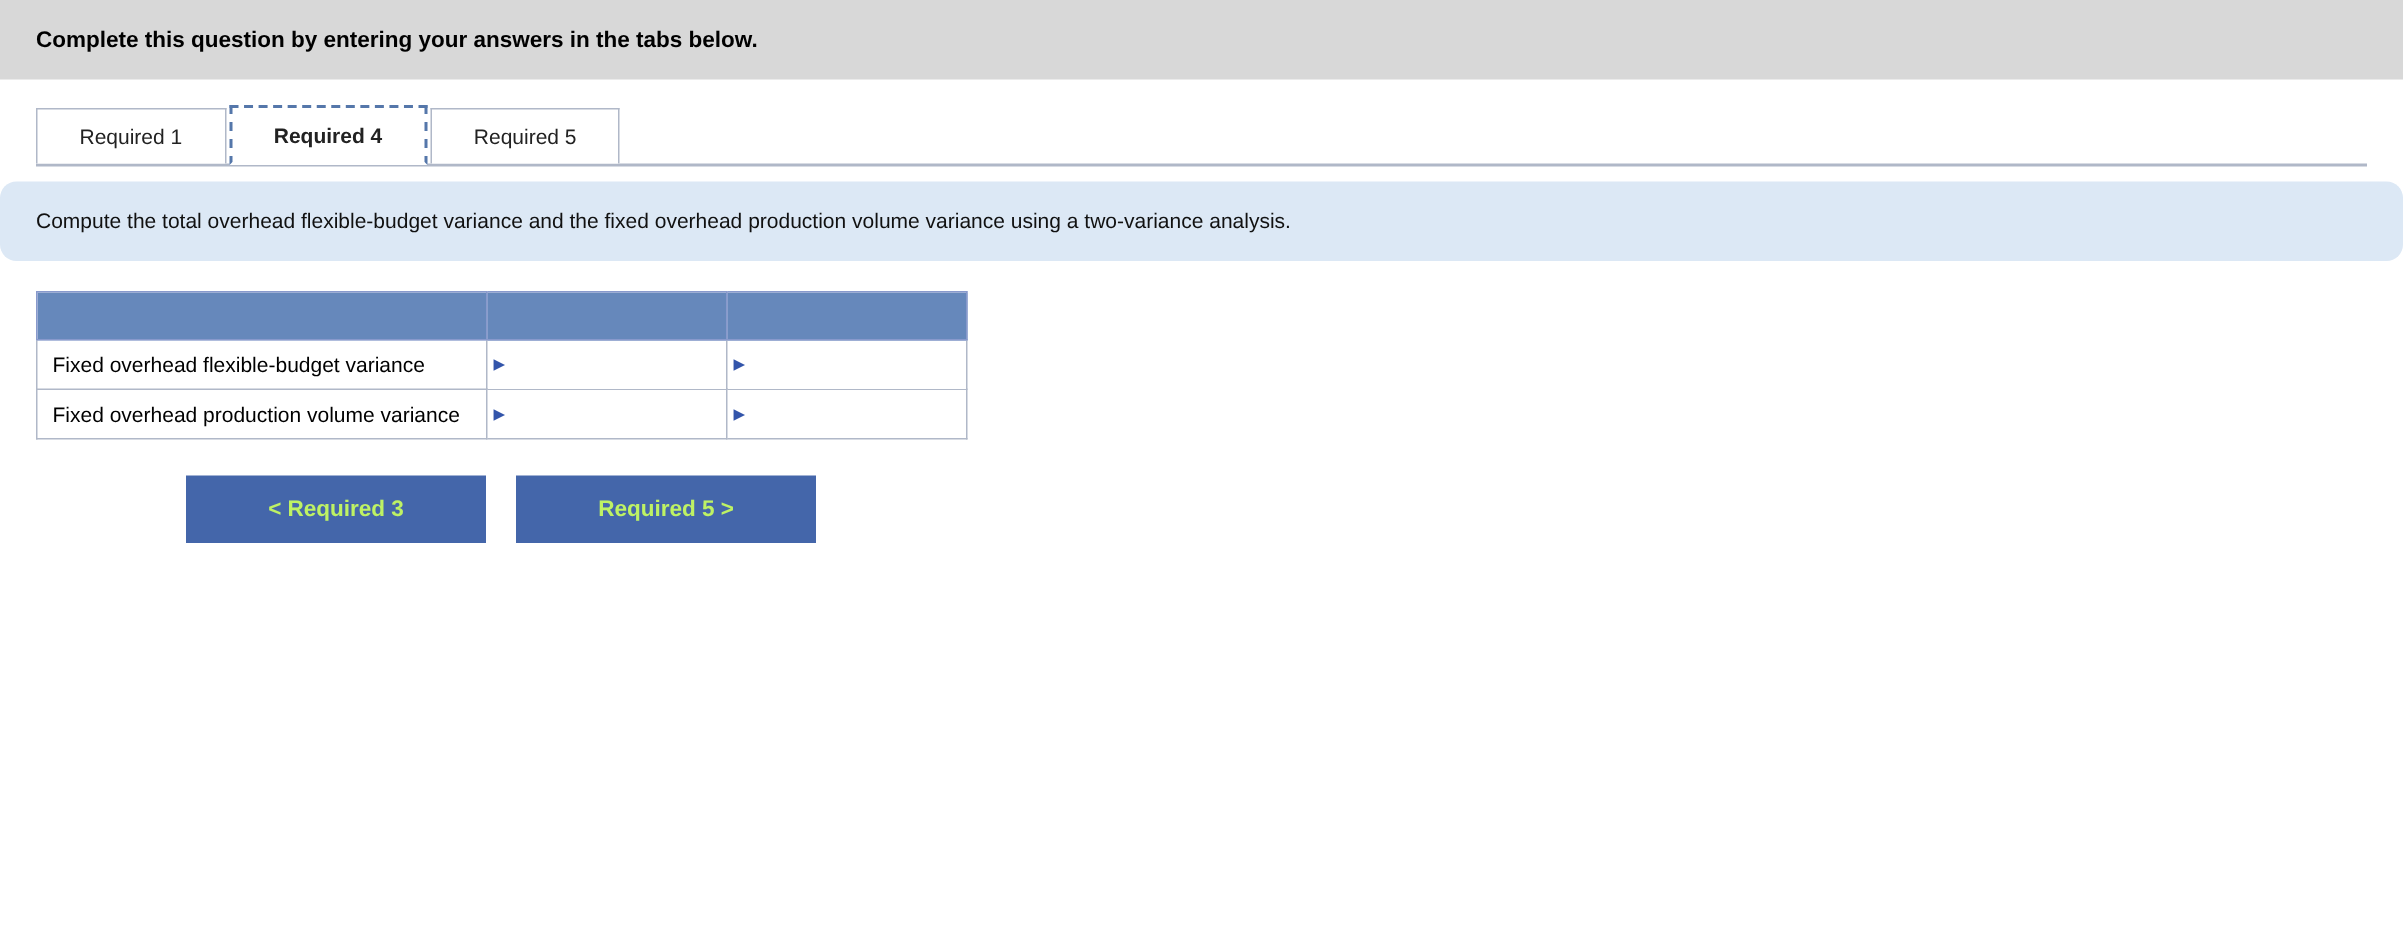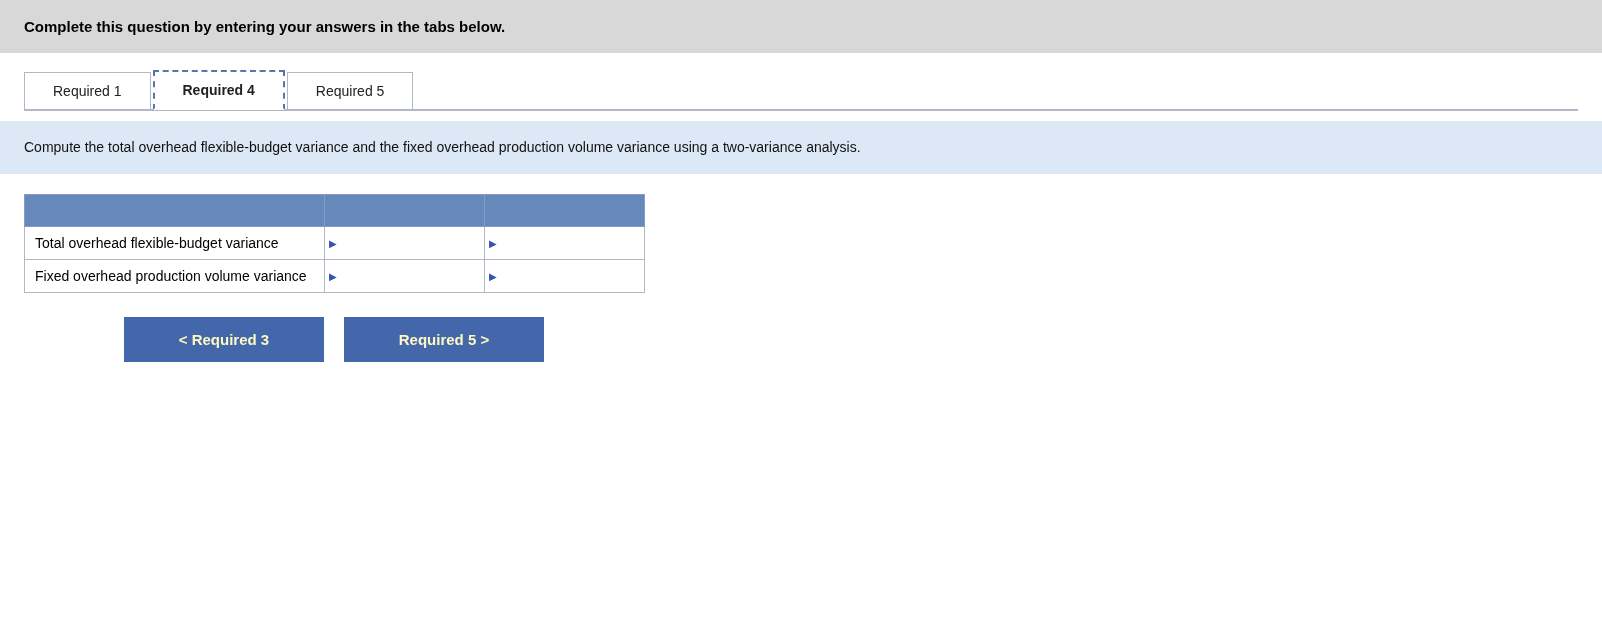--- a/index.html
+++ b/index.html
@@ -65,20 +65,21 @@
     }
 
     
     .content-area {
       background: #dce8f5;
       margin: 0 0 0 0;
       padding: 16px 24px 16px 24px;
       font-size: 14px;
       color: #111;
       line-height: 1.5;
+      border-radius: 11px;
     }
 
     
     .table-wrapper {
       margin: 20px 24px 0 24px;
     }
 
     .variance-table {
       border-collapse: collapse;
       width: 620px;
@@ -137,21 +138,21 @@
     .nav-buttons {
       display: flex;
       gap: 20px;
       margin: 24px 24px 0 24px;
       justify-content: center;
       width: 620px;
     }
 
     .nav-btn {
       background: #4466aa;
-      color: #fef9c3;
+      color: #bef264;
       border: none;
       padding: 14px 52px;
       font-size: 15px;
       font-weight: bold;
       cursor: pointer;
       display: flex;
       align-items: center;
       gap: 10px;
       min-width: 200px;
       justify-content: center;
@@ -180,21 +181,21 @@
     <table class="variance-table">
       <thead>
         <tr>
           <th></th>
           <th></th>
           <th></th>
         </tr>
       </thead>
       <tbody>
         <tr>
-          <td>Total overhead flexible-budget variance</td>
+          <td>Fixed overhead flexible-budget variance</td>
           <td class="input-cell">
             <input type="text" value="" style="">
           </td>
           <td class="input-cell">
             <input type="text" value="" style="">
           </td>
         </tr>
         <tr>
           <td>Fixed overhead production volume variance</td>
           <td class="input-cell">

